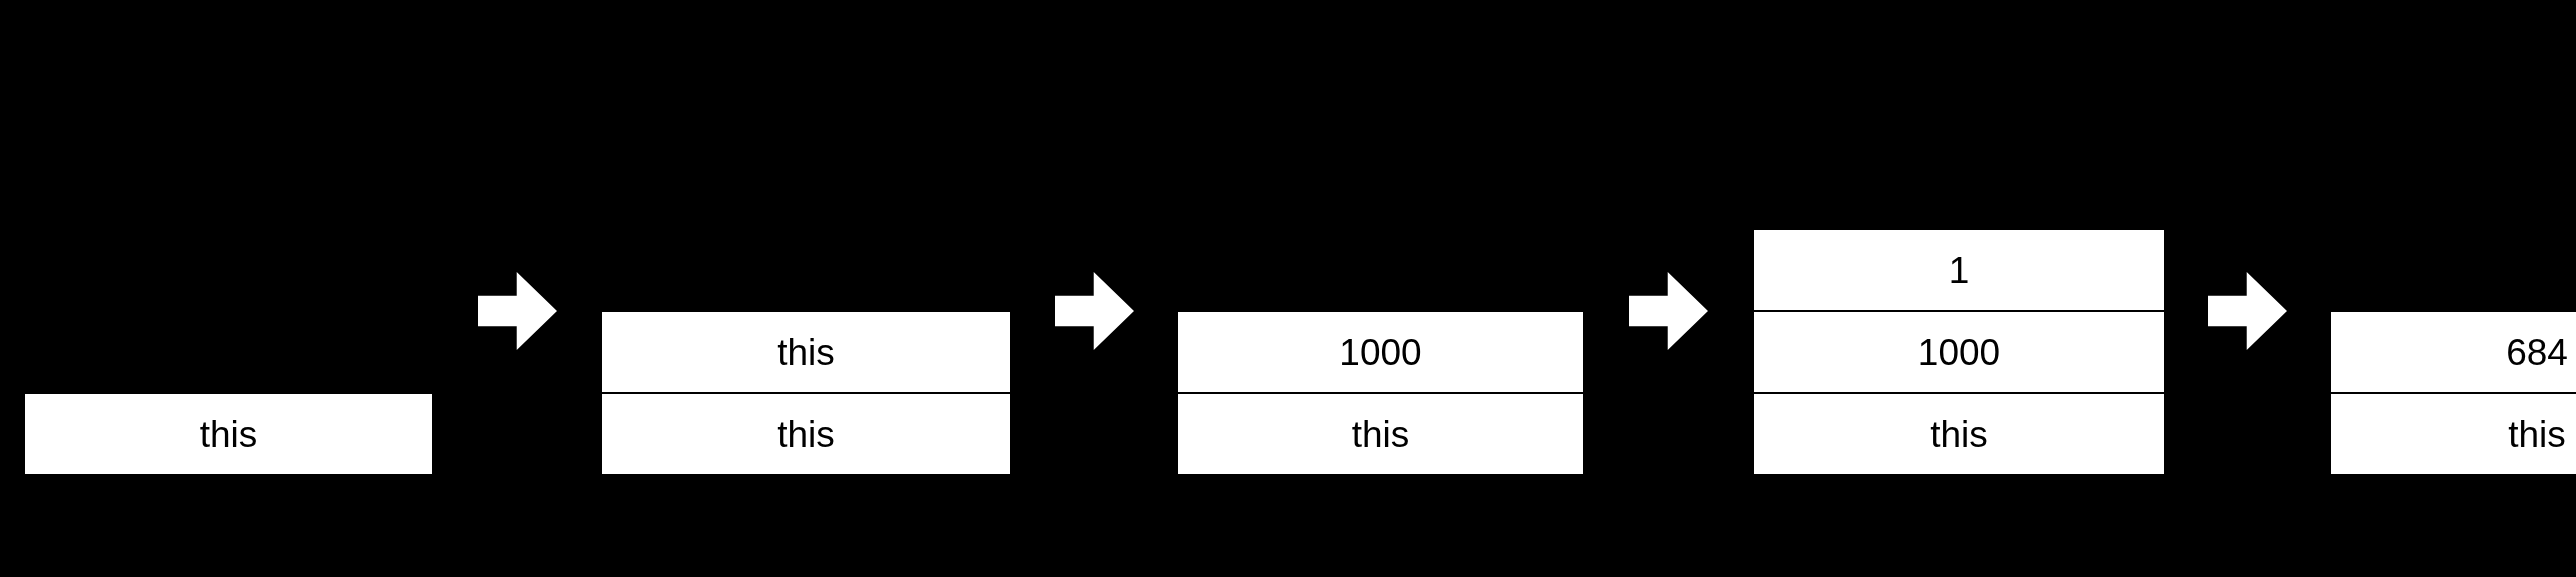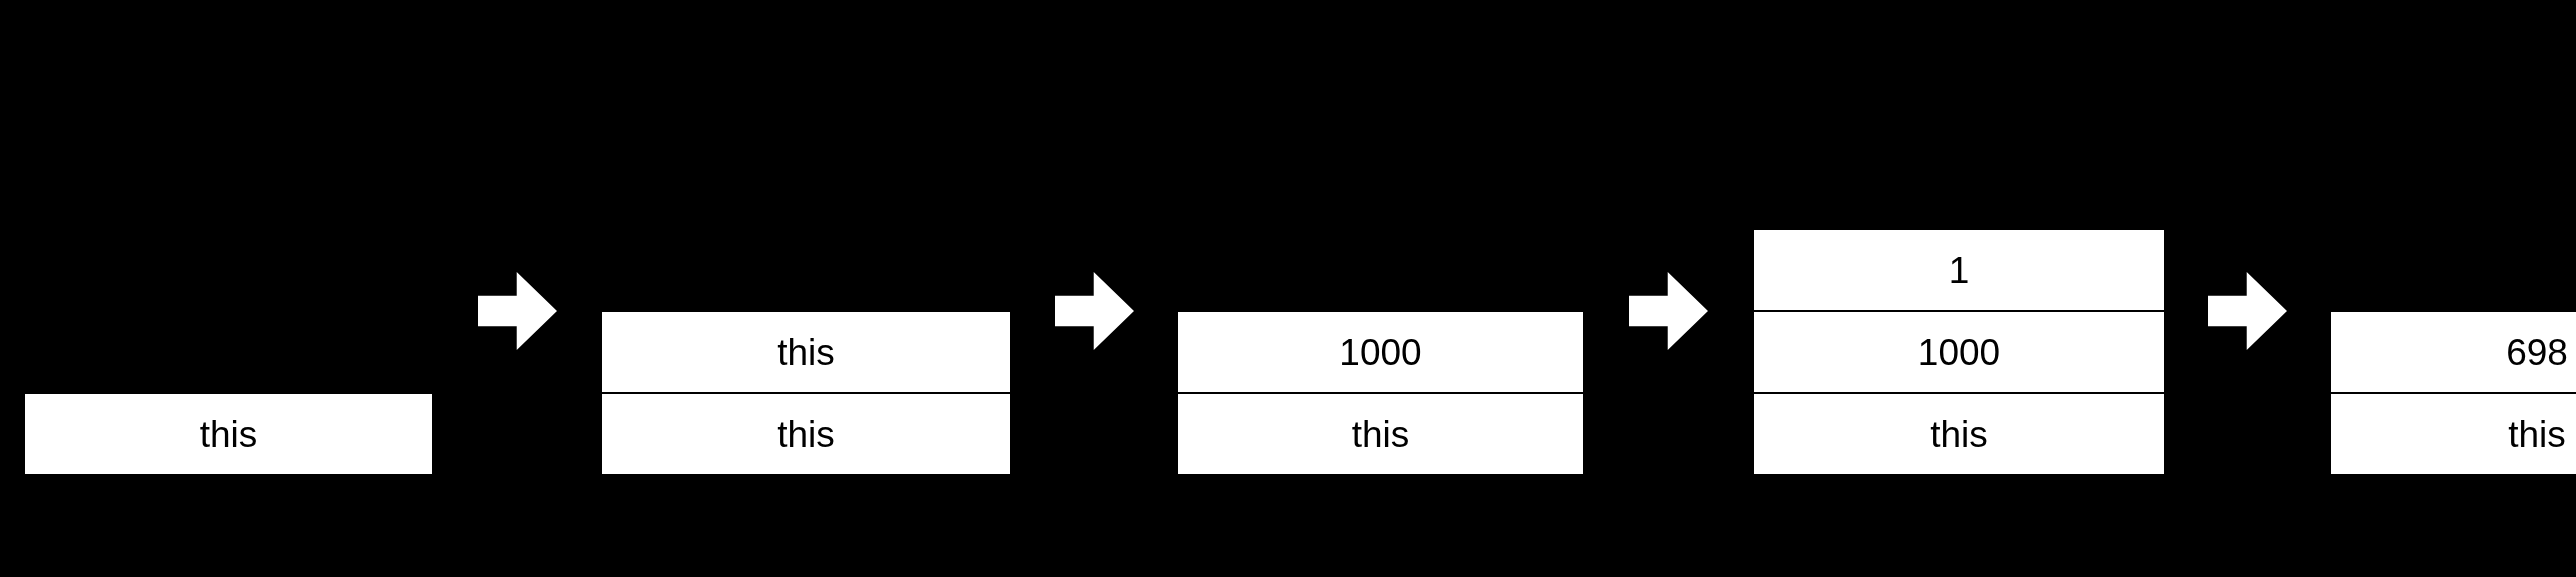--- a/index.html
+++ b/index.html
@@ -97,21 +97,21 @@
       <span>this</span>
     </div>
   </div>
 
   <svg class="arrow" style="left:2208px;" viewBox="0 0 153 151" aria-hidden="true">
     <polygon points="0,46 75,46 75,0 153,75.5 75,151 75,105 0,105"></polygon>
   </svg>
 
   <div class="stack" style="left:2331px; width:412px;">
     <div class="cell">
-      <span>698</span>
+      <span>684</span>
     </div>
     <div class="cell">
       <span>this</span>
     </div>
   </div>
 
 </div>
 
 
 </body></html>

